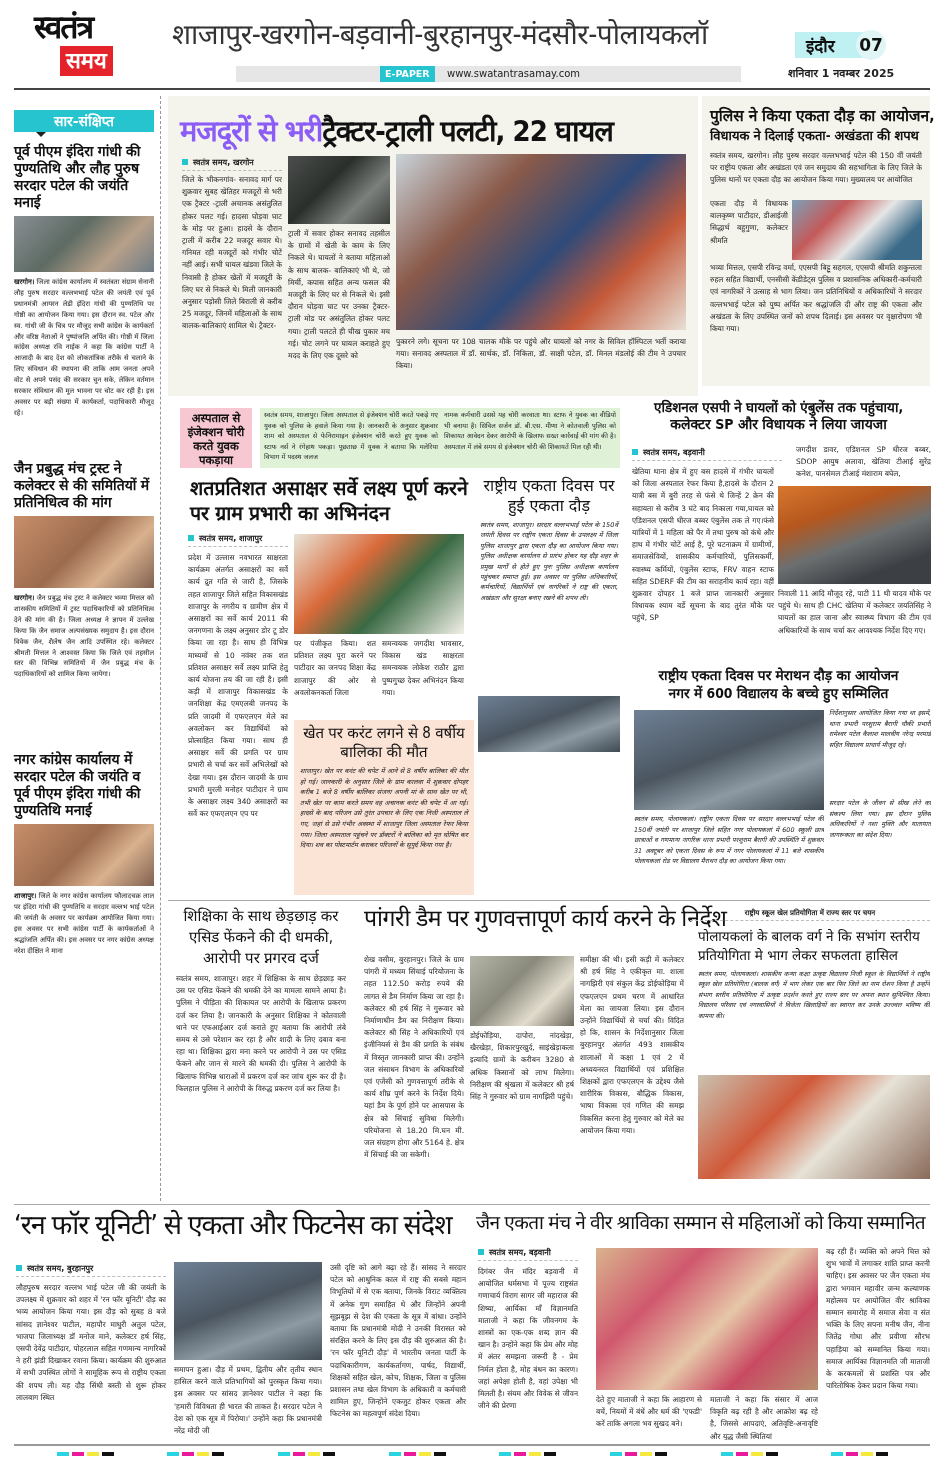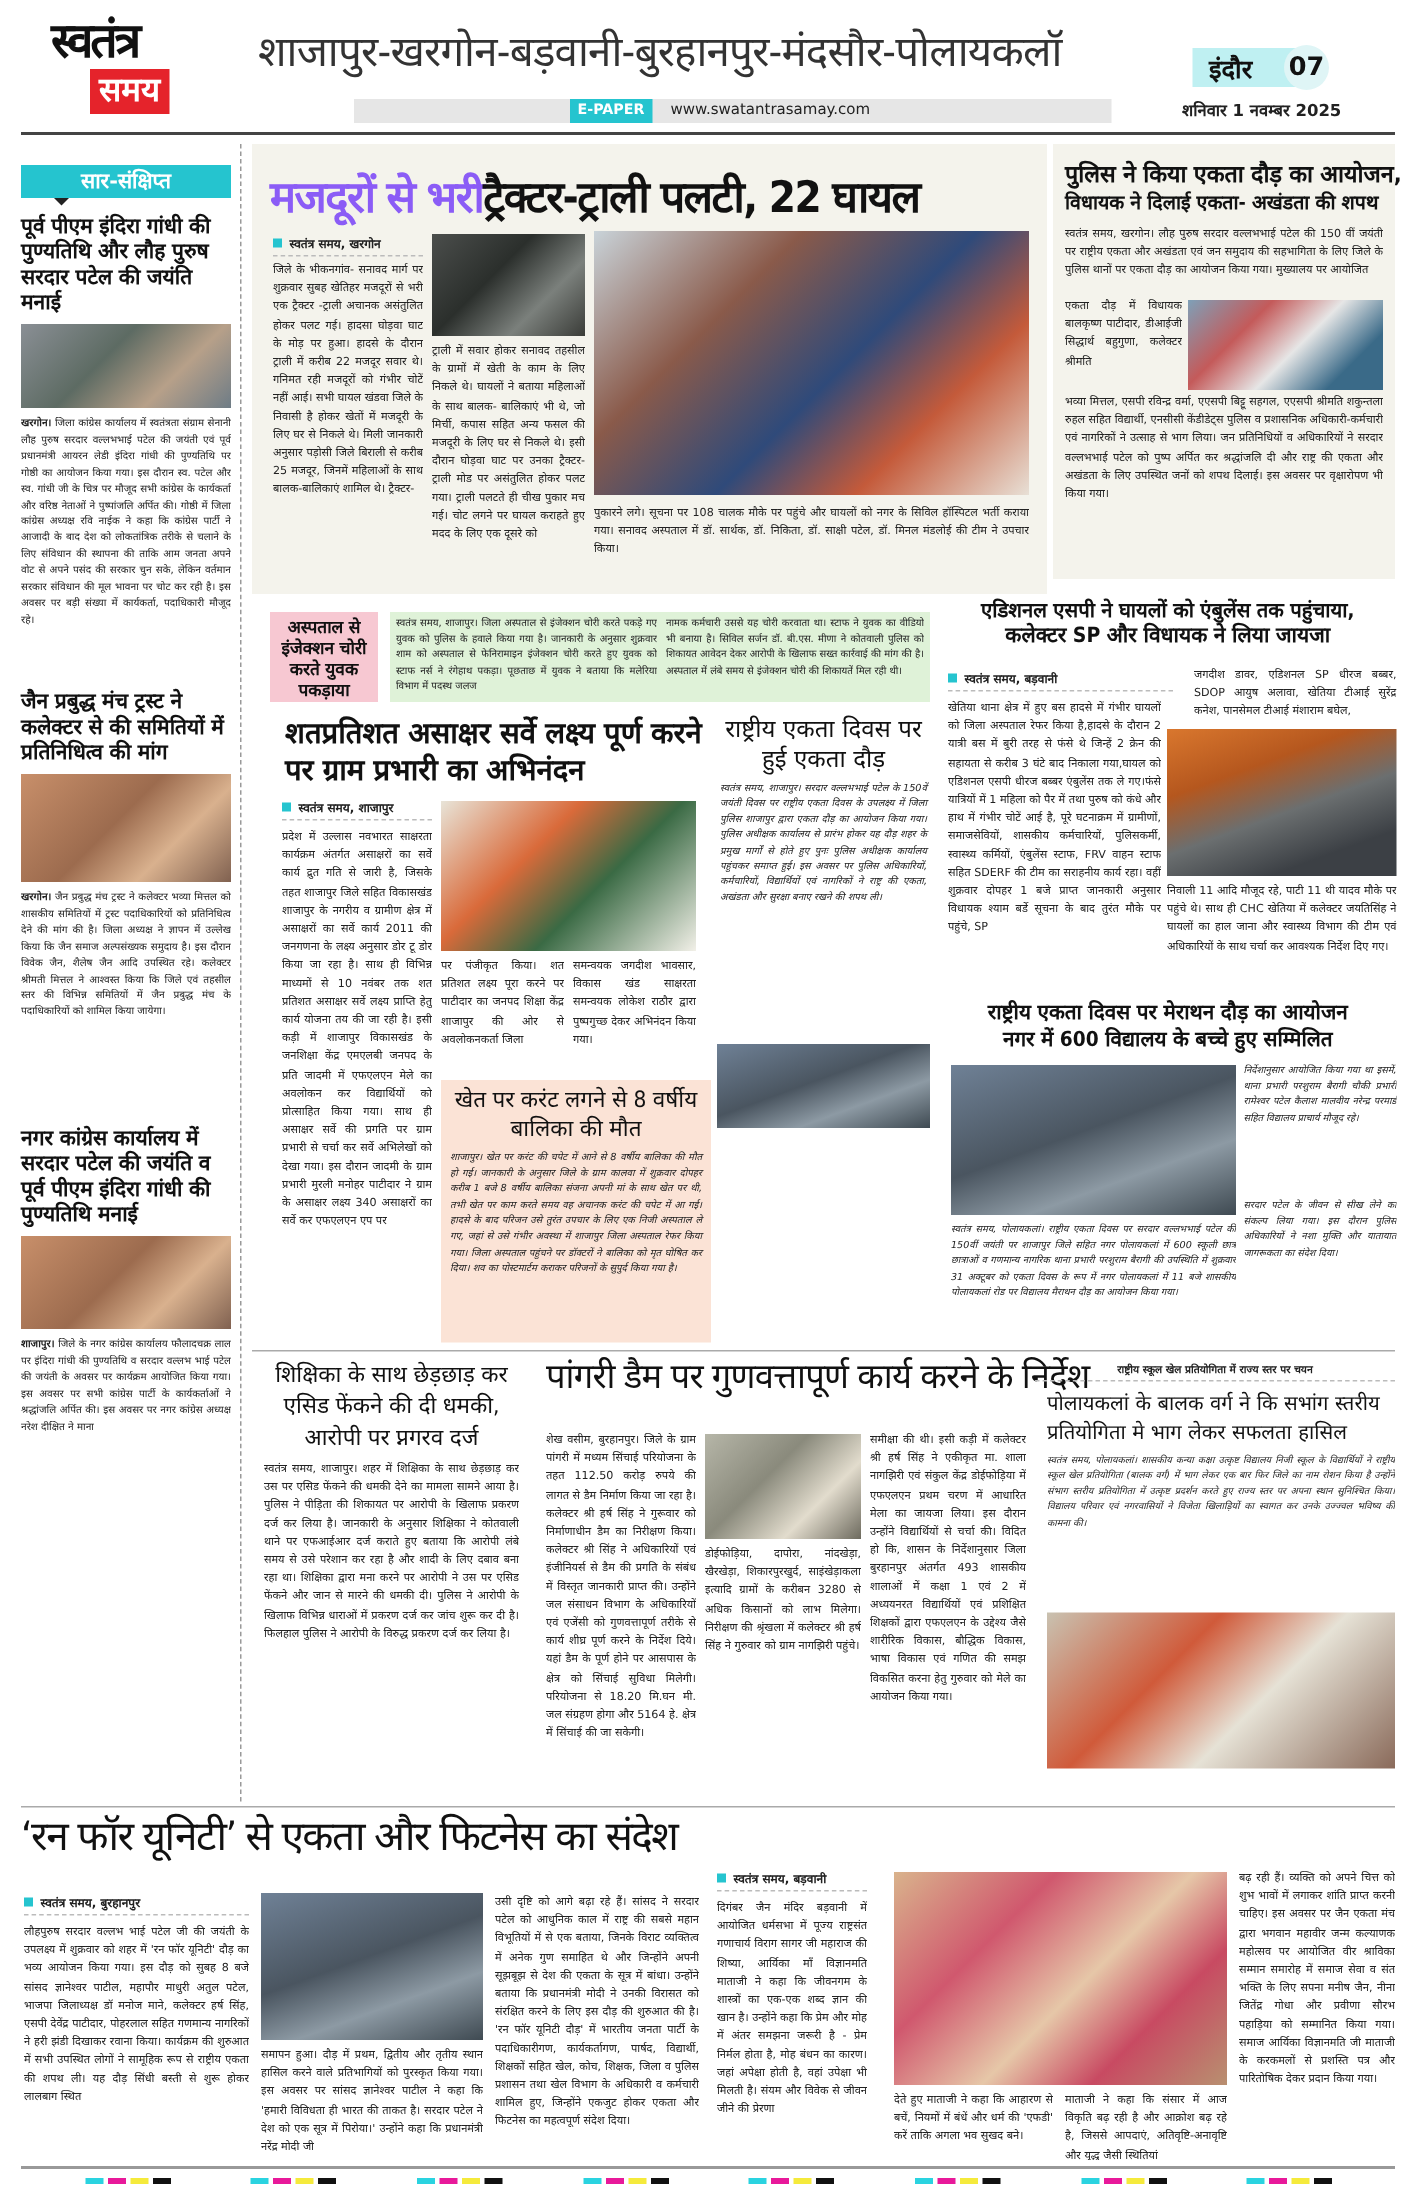--- a/index.html
+++ b/index.html
@@ -174,20 +174,21 @@
     <span class="sq"></span>
       <span>स्वतंत्र समय, बुरहानपुर</span>
   </div>
   <div class="abs body" style="left:2px;top:72px;width:150px;height:156px;">लौहपुरुष सरदार वल्लभ भाई पटेल जी की जयंती के उपलक्ष्य में शुक्रवार को शहर में 'रन फॉर यूनिटी' दौड़ का भव्य आयोजन किया गया। इस दौड़ को सुबह 8 बजे सांसद ज्ञानेश्वर पाटील, महापौर माधुरी अतुल पटेल, भाजपा जिलाध्यक्ष डॉ मनोज माने, कलेक्टर हर्ष सिंह, एसपी देवेंद्र पाटीदार, पोहरलाल सहित गणमान्य नागरिकों ने हरी झंडी दिखाकर रवाना किया। कार्यक्रम की शुरुआत में सभी उपस्थित लोगों ने सामूहिक रूप से राष्ट्रीय एकता की शपथ ली। यह दौड़ सिंधी बस्ती से शुरू होकर लालबाग स्थित</div>
   <div class="abs photo crowd" style="left:160px;top:52px;width:148px;height:98px;"></div>
   <div class="abs body" style="left:160px;top:154px;width:148px;height:74px;">समापन हुआ। दौड़ में प्रथम, द्वितीय और तृतीय स्थान हासिल करने वाले प्रतिभागियों को पुरस्कृत किया गया। इस अवसर पर सांसद ज्ञानेश्वर पाटील ने कहा कि 'हमारी विविधता ही भारत की ताकत है। सरदार पटेल ने देश को एक सूत्र में पिरोया।' उन्होंने कहा कि प्रधानमंत्री नरेंद्र मोदी जी</div>
   <div class="abs body" style="left:316px;top:52px;width:136px;height:176px;">उसी दृष्टि को आगे बढ़ा रहे हैं। सांसद ने सरदार पटेल को आधुनिक काल में राष्ट्र की सबसे महान विभूतियों में से एक बताया, जिनके विराट व्यक्तित्व में अनेक गुण समाहित थे और जिन्होंने अपनी सूझबूझ से देश की एकता के सूत्र में बांधा। उन्होंने बताया कि प्रधानमंत्री मोदी ने उनकी विरासत को संरक्षित करने के लिए इस दौड़ की शुरुआत की है। 'रन फॉर यूनिटी दौड़' में भारतीय जनता पार्टी के पदाधिकारीगण, कार्यकर्तागण, पार्षद, विद्यार्थी, शिक्षकों सहित खेल, कोच, शिक्षक, जिला व पुलिस प्रशासन तथा खेल विभाग के अधिकारी व कर्मचारी शामिल हुए, जिन्होंने एकजुट होकर एकता और फिटनेस का महत्वपूर्ण संदेश दिया।</div>
 </div>
 
 <div class="abs" style="left:476px;top:1212px;width:454px;height:228px;">
+  <div class="hl" style="font-weight:normal;font-size:19px;white-space:nowrap;letter-spacing:-0.6px;">जैन एकता मंच ने वीर श्राविका सम्मान से महिलाओं को किया सम्मानित</div>
   <div class="abs byline" style="left:2px;top:34px;width:100px;">
     <span class="sq"></span>
       <span>स्वतंत्र समय, बड़वानी</span>
   </div>
   <div class="abs body" style="left:2px;top:54px;width:100px;height:174px;">दिगंबर जैन मंदिर बड़वानी में आयोजित धर्मसभा में पूज्य राष्ट्रसंत गणाचार्य विराग सागर जी महाराज की शिष्या, आर्यिका माँ विज्ञानमति माताजी ने कहा कि जीवनगम के शास्त्रों का एक-एक शब्द ज्ञान की खान है। उन्होंने कहा कि प्रेम और मोह में अंतर समझना जरूरी है - प्रेम निर्मल होता है, मोह बंधन का कारण। जहां अपेक्षा होती है, वहां उपेक्षा भी मिलती है। संयम और विवेक से जीवन जीने की प्रेरणा</div>
   <div class="abs photo warm" style="left:120px;top:36px;width:222px;height:142px;background:linear-gradient(135deg,#d9b38c,#d0586e 30%,#e6c7a8 55%,#c84a62 75%,#b89070);"></div>
   <div class="abs body" style="left:120px;top:182px;width:106px;height:46px;">देते हुए माताजी ने कहा कि आहारण से बचें, नियमों में बंधें और धर्म की 'एफडी' करें ताकि अगला भव सुखद बने।</div>
   <div class="abs body" style="left:234px;top:182px;width:108px;height:46px;">माताजी ने कहा कि संसार में आज विकृति बढ़ रही है और आक्रोश बढ़ रहे है, जिससे आपदाएं, अतिवृष्टि-अनावृष्टि और युद्ध जैसी स्थितियां</div>
   <div class="abs body" style="left:350px;top:34px;width:104px;height:194px;">बढ़ रही हैं। व्यक्ति को अपने चित्त को शुभ भावों में लगाकर शांति प्राप्त करनी चाहिए। इस अवसर पर जैन एकता मंच द्वारा भगवान महावीर जन्म कल्याणक महोत्सव पर आयोजित वीर श्राविका सम्मान समारोह में समाज सेवा व संत भक्ति के लिए सपना मनीष जैन, नीना जितेंद्र गोधा और प्रवीणा सौरभ पहाड़िया को सम्मानित किया गया। समाज आर्यिका विज्ञानमति जी माताजी के करकमलों से प्रशस्ति पत्र और पारितोषिक देकर प्रदान किया गया।</div>
 </div>

